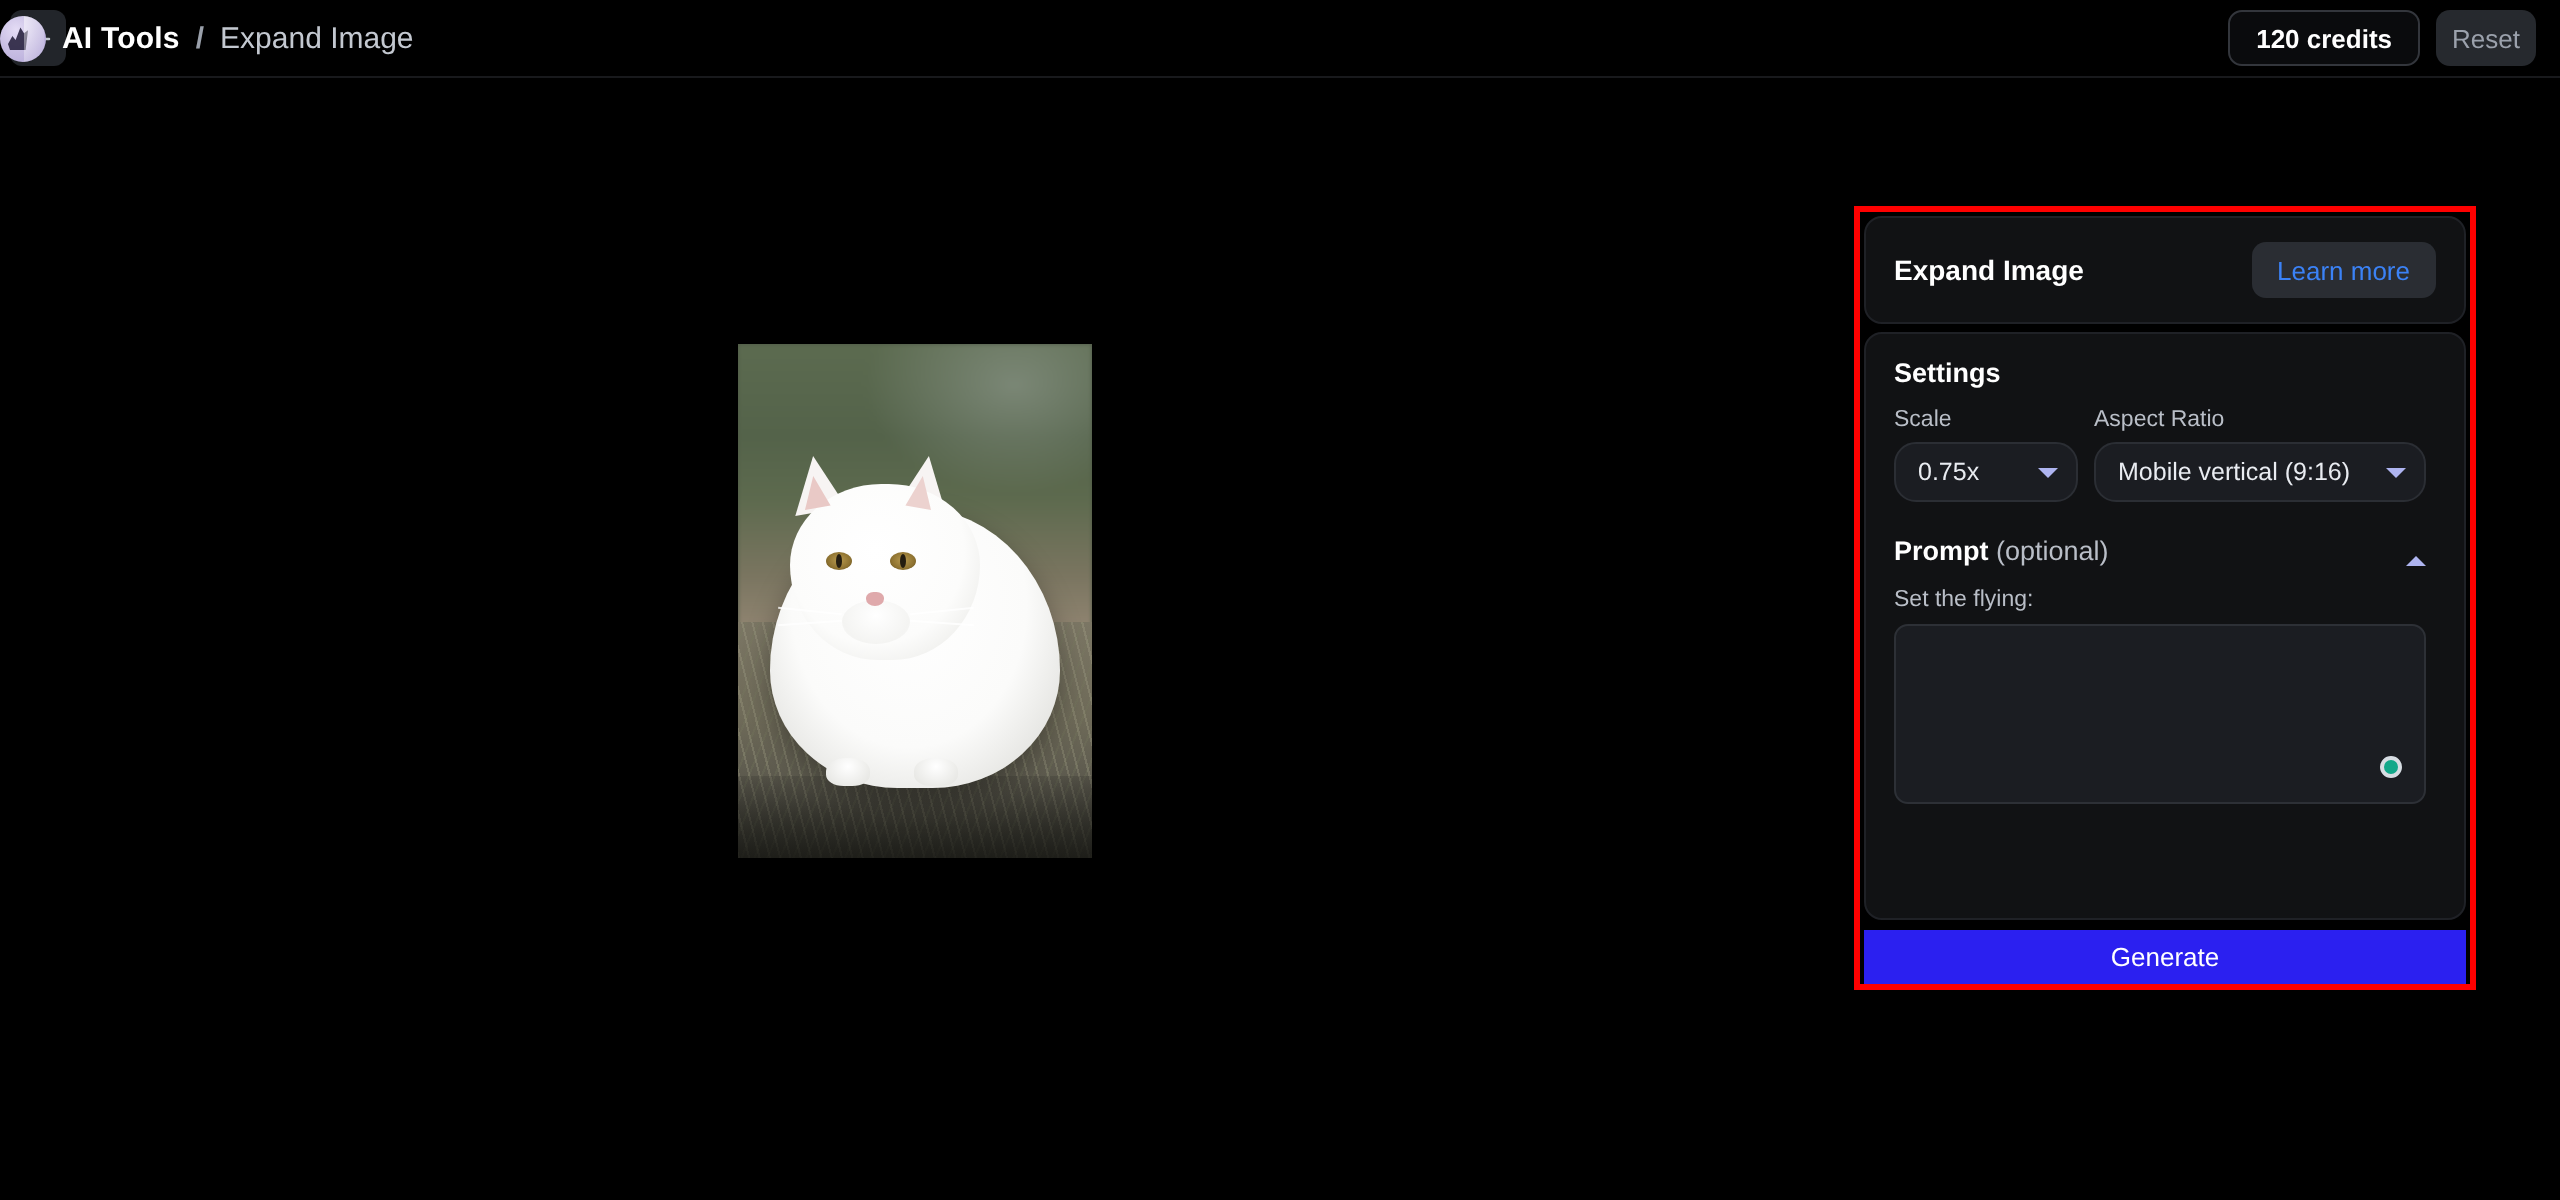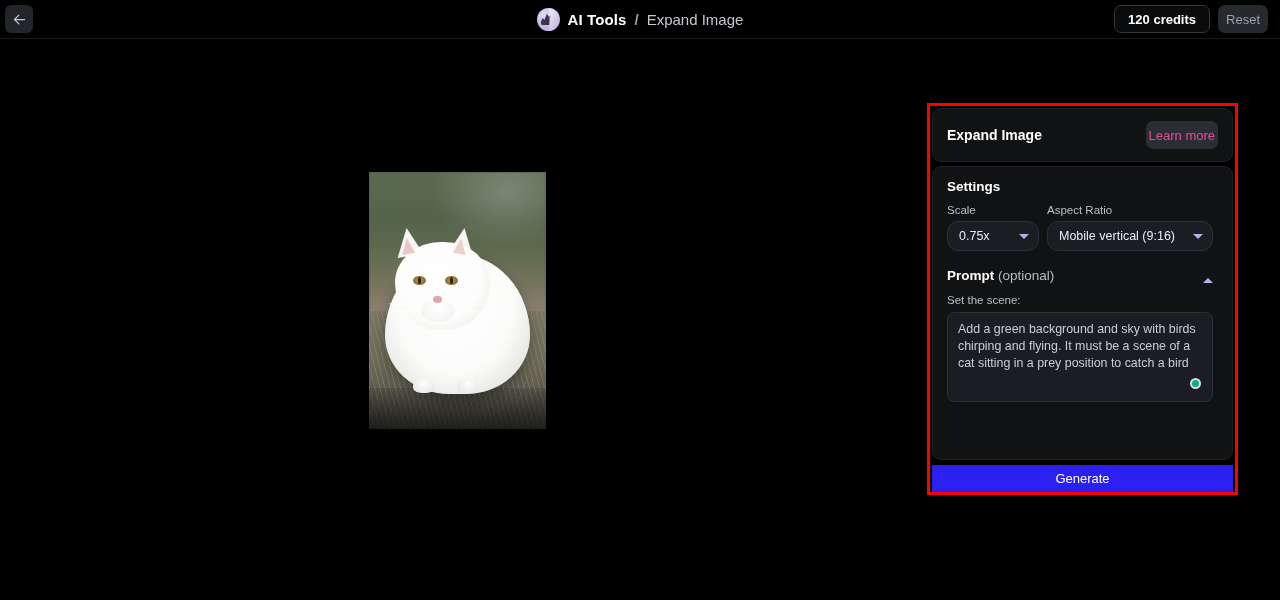--- a/index.html
+++ b/index.html
@@ -23,21 +23,21 @@
     background: #22252a;
     border-radius: 6px;
     display: flex; align-items: center; justify-content: center;
     cursor: pointer;
   }
   .back-button svg { width: 15px; height: 15px; display:block; }
 
   .brand {
     position: absolute; left: 0; top: 0;
     width: 1280px; height: 39px;
-    display: flex; align-items: center; justify-content: center;
+    display: flex; align-items: center; justify-content: flex-start;
     gap: 8px;
   }
   .brand-logo {
     width: 23px; height: 23px; border-radius: 50%;
     background: radial-gradient(circle at 35% 30%, #e4dcf5 0%, #c9bfe4 45%, #b4a8d8 100%);
     position: relative; overflow: hidden;
     flex: 0 0 auto;
   }
   .brand-logo::before {
     content: ""; position: absolute;
@@ -178,24 +178,24 @@
     border-radius: 9px;
   }
   .card-head {
     height: 54px;
     display: flex; align-items: center; justify-content: space-between;
     padding: 0 14px;
     margin-bottom: 4px;
   }
   .card-head-title { font-size: 14px; font-weight: bold; color: #ffffff; }
   .learn-more {
-    height: 28px; padding: 0 3px;
+    height: 28px; padding: 0 13px;
     display: flex; align-items: center;
     background: #2a2d33; border-radius: 7px;
-    font-size: 13px; color: #ec4899;
+    font-size: 13px; color: #3b82f6;
     cursor: pointer;
   }
   .card-body {
     flex: 1 1 auto;
     padding: 12px 19px 10px 14px;
     margin-bottom: 5px;
     overflow: hidden;
   }
   .section-title { font-size: 13.5px; font-weight: bold; color: #ffffff; margin-bottom: 10px; }
 
@@ -336,23 +336,22 @@
       </div>
 
       <div class="prompt-header">
         <span class="prompt-title">
           <b>Prompt</b>
           <span>(optional)</span>
         </span>
         <span class="caret-up"></span>
       </div>
 
-      <div class="prompt-sub">Set the scene:</div>
+      <div class="prompt-sub">Set the flying:</div>
 
       <div class="textarea-box">
-        <span>Add a green background and sky with birds chirping and flying. It must be a scene of a cat sitting in a prey position to catch a bird</span>
         <span class="prompt-dot"></span>
       </div>
     </div>
 
     <div class="generate-button">Generate</div>
   </div>
 </div>
 
 </body></html>

